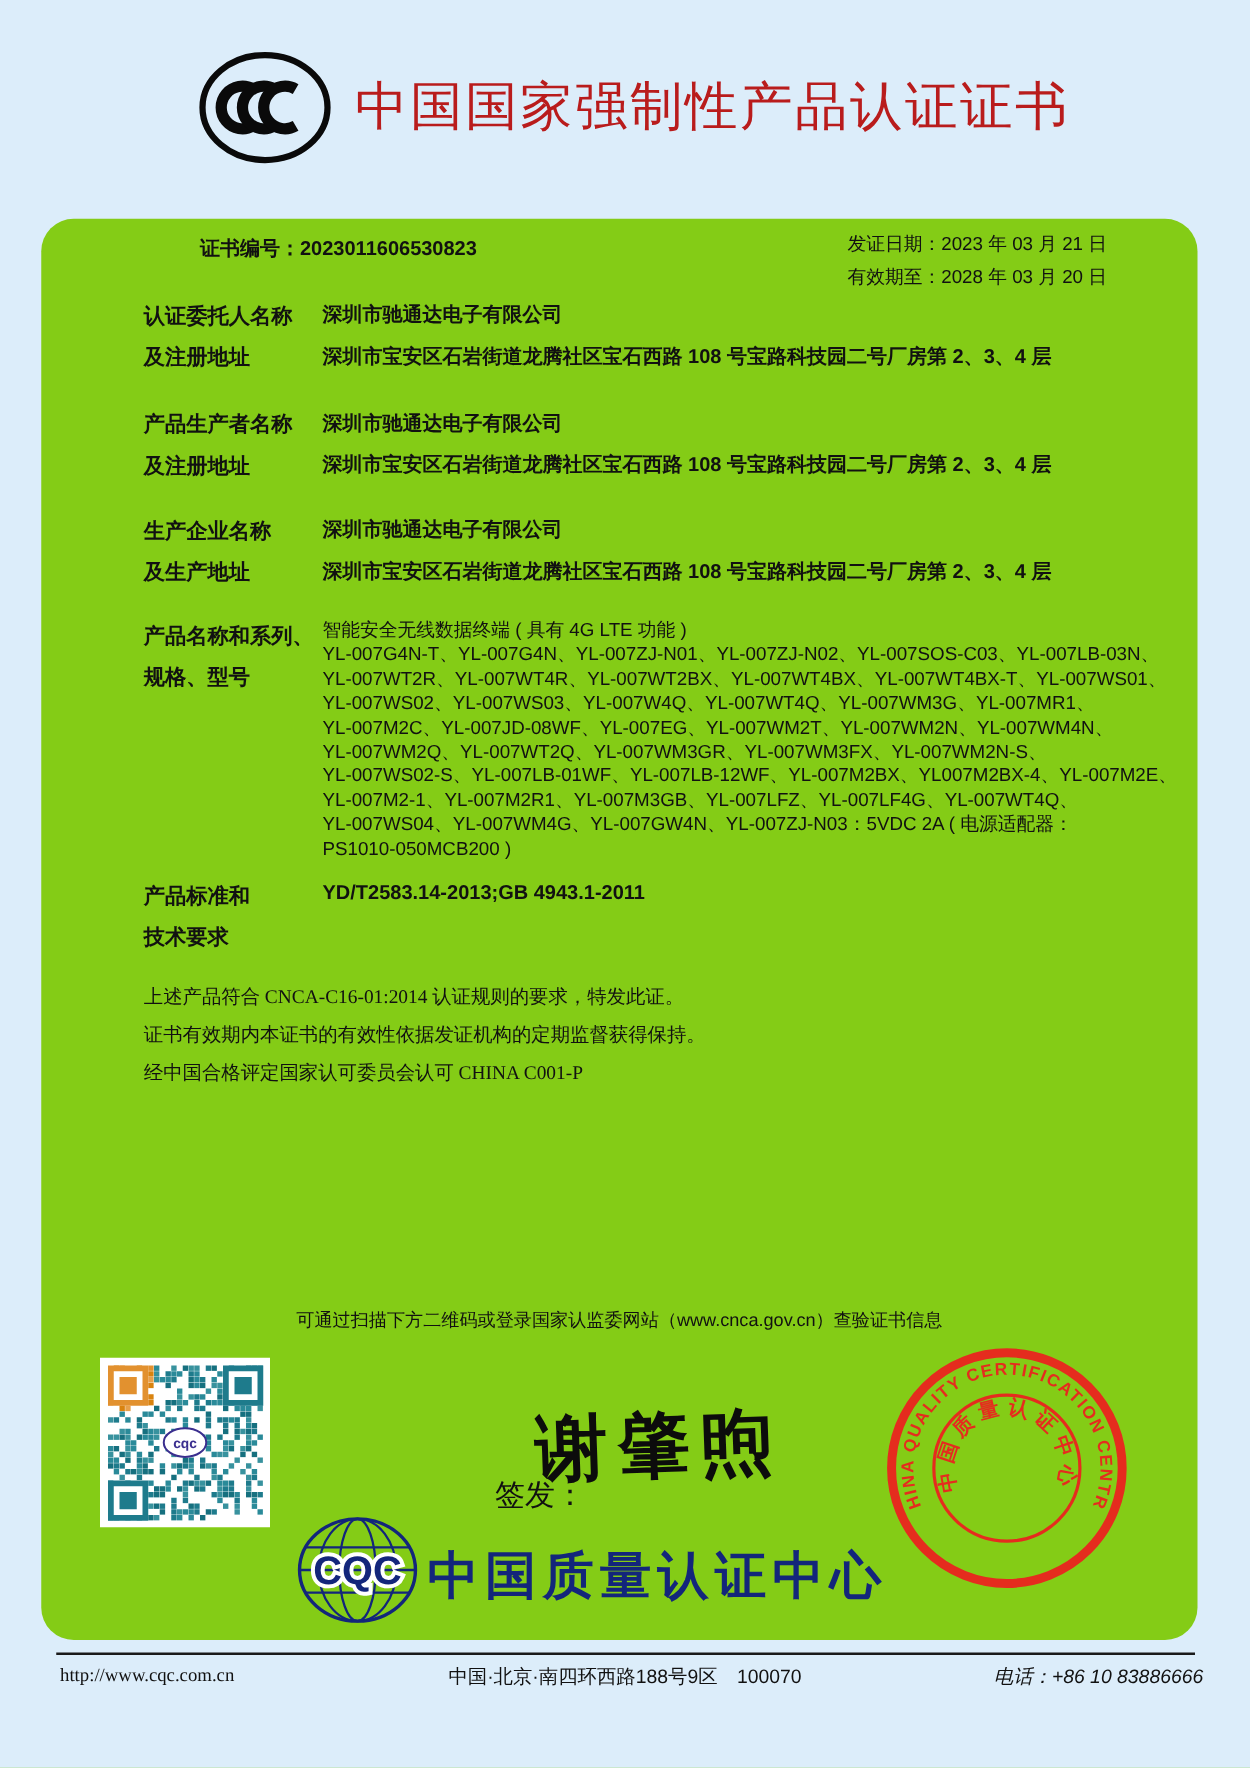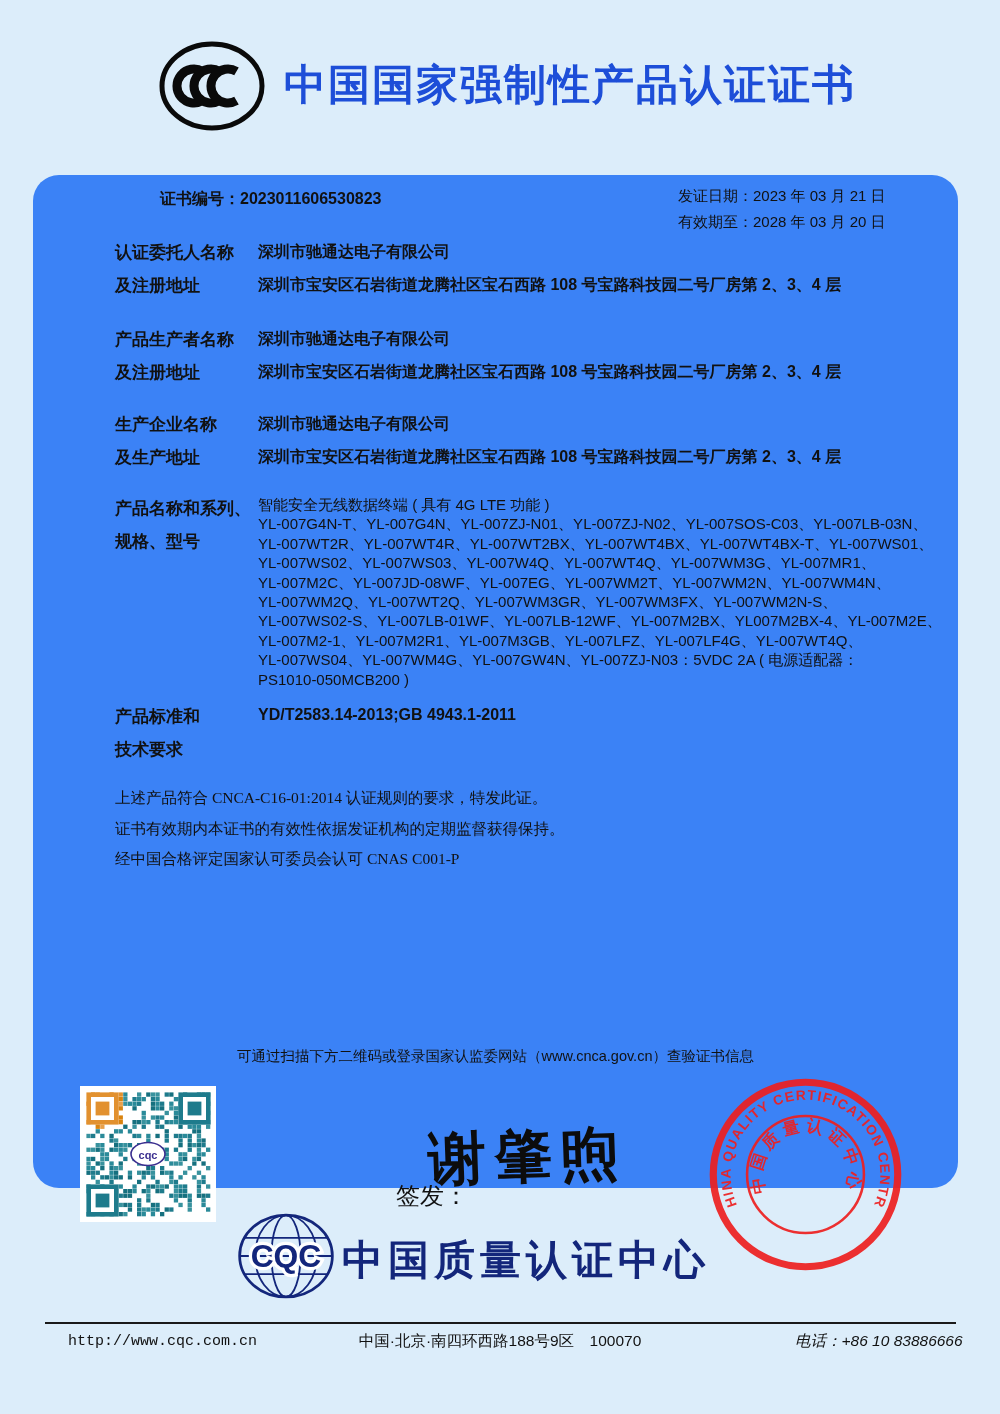--- a/index.html
+++ b/index.html
@@ -1,40 +1,40 @@
 <!DOCTYPE html>
 <html><head>
 <meta charset="utf-8">
 <style>
   html,body{margin:0;padding:0;background:#dcedfa;}
   .page{position:relative;width:1000px;height:1414px;background:#dcedfa;overflow:hidden;
         font-family:"Liberation Sans",sans-serif;color:#111;}
   
   .ccc-logo{position:absolute;left:158px;top:38px;}
-  .title{position:absolute;left:284px;top:57px;font-size:42px;font-weight:700;letter-spacing:2px;color:#1d4ed8;}
+  .title{position:absolute;left:284px;top:57px;font-size:42px;font-weight:400;letter-spacing:2px;color:#b91c1c;}
   
-  .panel{position:absolute;left:33px;top:175px;width:925px;height:1013px;background:#3b82f6;border-radius:26px;}
+  .panel{position:absolute;left:33px;top:175px;width:925px;height:1137px;background:#84cc16;border-radius:26px;}
   .certline{position:absolute;left:127px;top:14px;font-size:16px;font-weight:bold;}
   .dates{position:absolute;left:645px;top:8px;font-size:15px;font-weight:normal;line-height:26px;white-space:pre;}
   .flabel{position:absolute;left:82px;font-size:17px;font-weight:bold;white-space:nowrap;}
   .fvalue{position:absolute;left:225px;font-size:16px;white-space:nowrap;font-weight:bold;}
   .product-text{position:absolute;left:225px;top:320px;width:700px;font-size:15px;line-height:19.4px;white-space:pre;}
   .notes{position:absolute;left:82px;top:608px;font-size:15.5px;line-height:30.5px;
          font-family:"Liberation Serif",serif;white-space:pre;}
   .verify{position:absolute;left:0;top:872px;width:925px;text-align:center;font-size:14.5px;}
   
   .qr{position:absolute;left:80px;top:1086px;width:136px;height:136px;}
   .sign-label{position:absolute;left:352px;top:1180px;font-size:24px;font-family:"Liberation Serif",serif;margin-left:44px;}
   .signature{position:absolute;left:428px;top:1118px;font-size:58px;font-weight:600;
              font-family:"Liberation Serif",serif;transform:rotate(-2deg);letter-spacing:8px;color:#0c0c0c;}
   .cqc-logo{position:absolute;left:236px;top:1210px;}
   .org-name{position:absolute;left:342px;top:1233px;font-size:41px;font-weight:800;letter-spacing:5px;color:#13267b;}
   .stamp{position:absolute;left:703px;top:1072px;opacity:.92;}
   .footer-rule{position:absolute;left:45px;top:1322px;width:911px;height:2px;background:#1a1a1a;}
-  .f-web{position:absolute;left:68px;top:1333px;font-size:15px;font-family:Liberation Mono, monospace;}
+  .f-web{position:absolute;left:48px;top:1333px;font-size:15px;font-family:Liberation Serif, serif;}
   .f-addr{position:absolute;left:0;top:1331px;width:1000px;text-align:center;font-size:15.5px;}
   .f-phone{position:absolute;left:795px;top:1331px;font-size:15.5px;white-space:nowrap;font-style:italic;}
 </style>
 </head>
 <body>
 
 <div class="page">
 
   <svg class="ccc-logo" width="108" height="96" viewBox="0 0 108 96">
     <ellipse cx="54" cy="48" rx="50" ry="42" fill="none" stroke="#0a0a0a" stroke-width="5"></ellipse>
@@ -80,21 +80,21 @@
 YL-007M2-1、YL-007M2R1、YL-007M3GB、YL-007LFZ、YL-007LF4G、YL-007WT4Q、
 YL-007WS04、YL-007WM4G、YL-007GW4N、YL-007ZJ-N03：5VDC 2A ( 电源适配器：
 PS1010-050MCB200 )</div>
 
     <div class="flabel" style="top:530px">产品标准和</div>
     <div class="flabel" style="top:563px">技术要求</div>
     <div class="fvalue" style="top:531px">YD/T2583.14-2013;GB 4943.1-2011</div>
 
     <div class="notes"><span>上述产品符合 CNCA-C16-01:2014 认证规则的要求，特发此证。</span>
 <span>证书有效期内本证书的有效性依据发证机构的定期监督获得保持。</span>
-<span>经中国合格评定国家认可委员会认可 CNAS C001-P</span></div>
+<span>经中国合格评定国家认可委员会认可 CHINA C001-P</span></div>
 
     <div class="verify">可通过扫描下方二维码或登录国家认监委网站（www.cnca.gov.cn）查验证书信息</div>
   </div>
 
   <div class="qr"><svg width="136" height="136" viewBox="0 0 136 136">
         <rect width="136" height="136" fill="#ffffff"></rect>
         <rect x="11.0" y="6.4" width="4.3" height="4.3" fill="#d9830f"></rect>
         <rect x="15.6" y="6.4" width="4.3" height="4.3" fill="#e8a04a"></rect>
         <rect x="29.4" y="6.4" width="4.3" height="4.3" fill="#d9830f"></rect>
         <rect x="38.6" y="6.4" width="4.3" height="4.3" fill="#e2912f"></rect>

